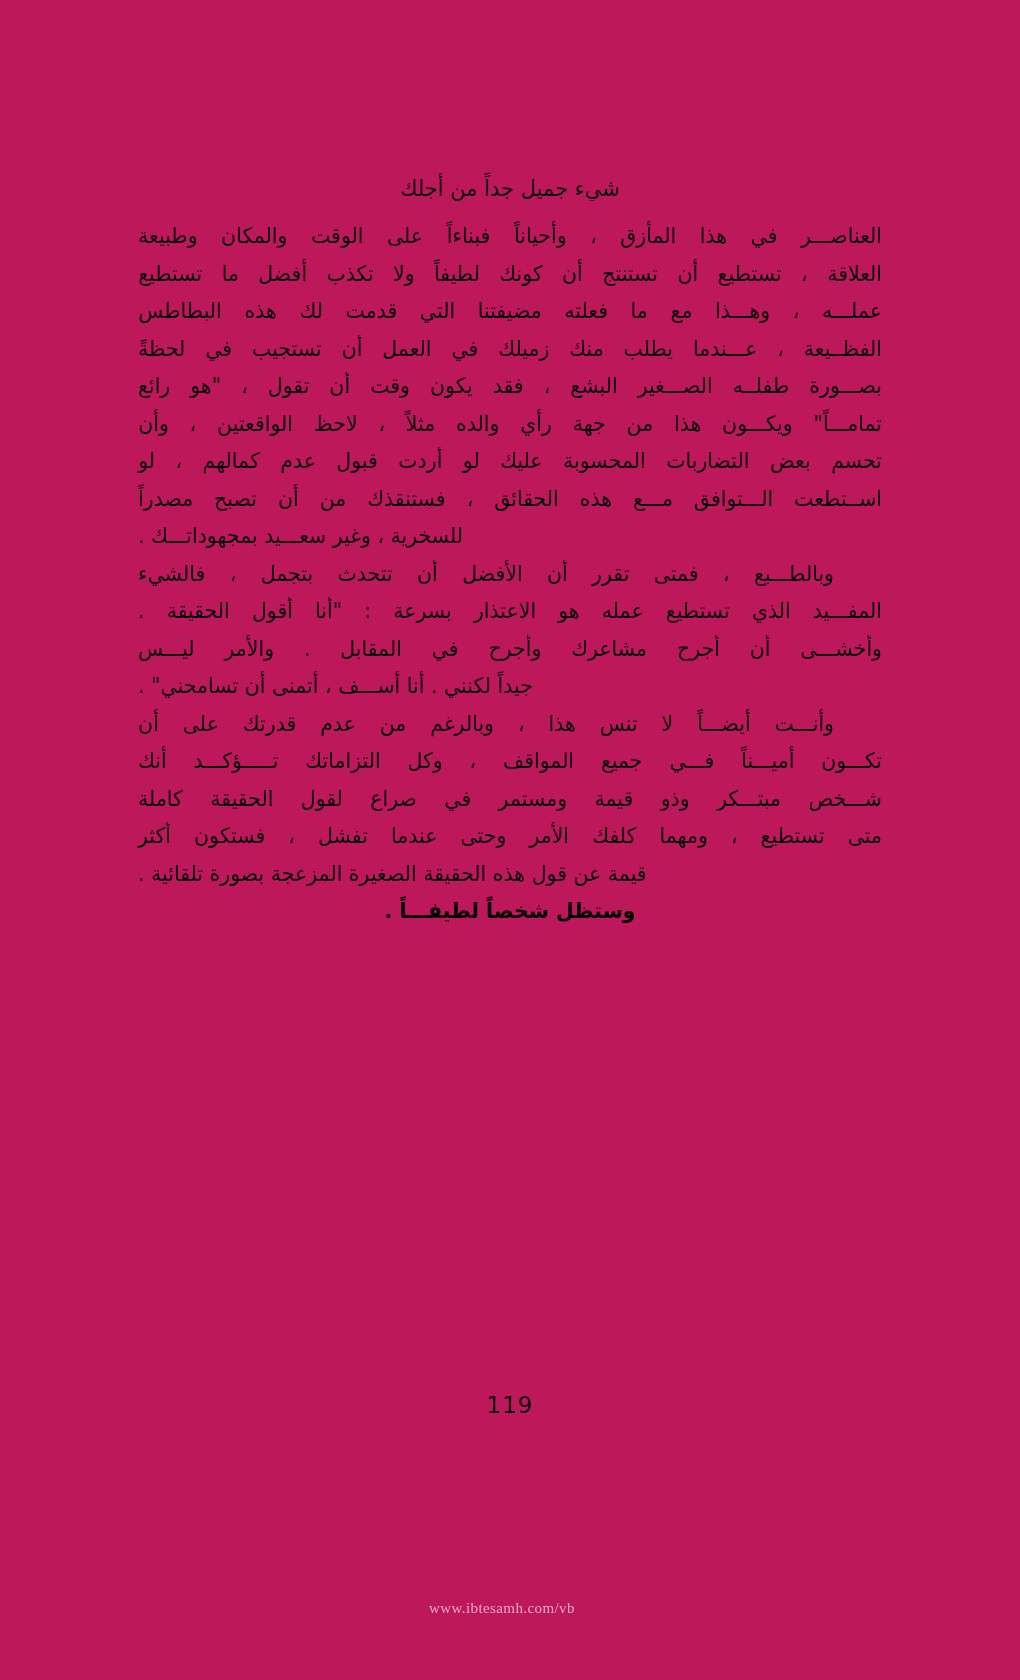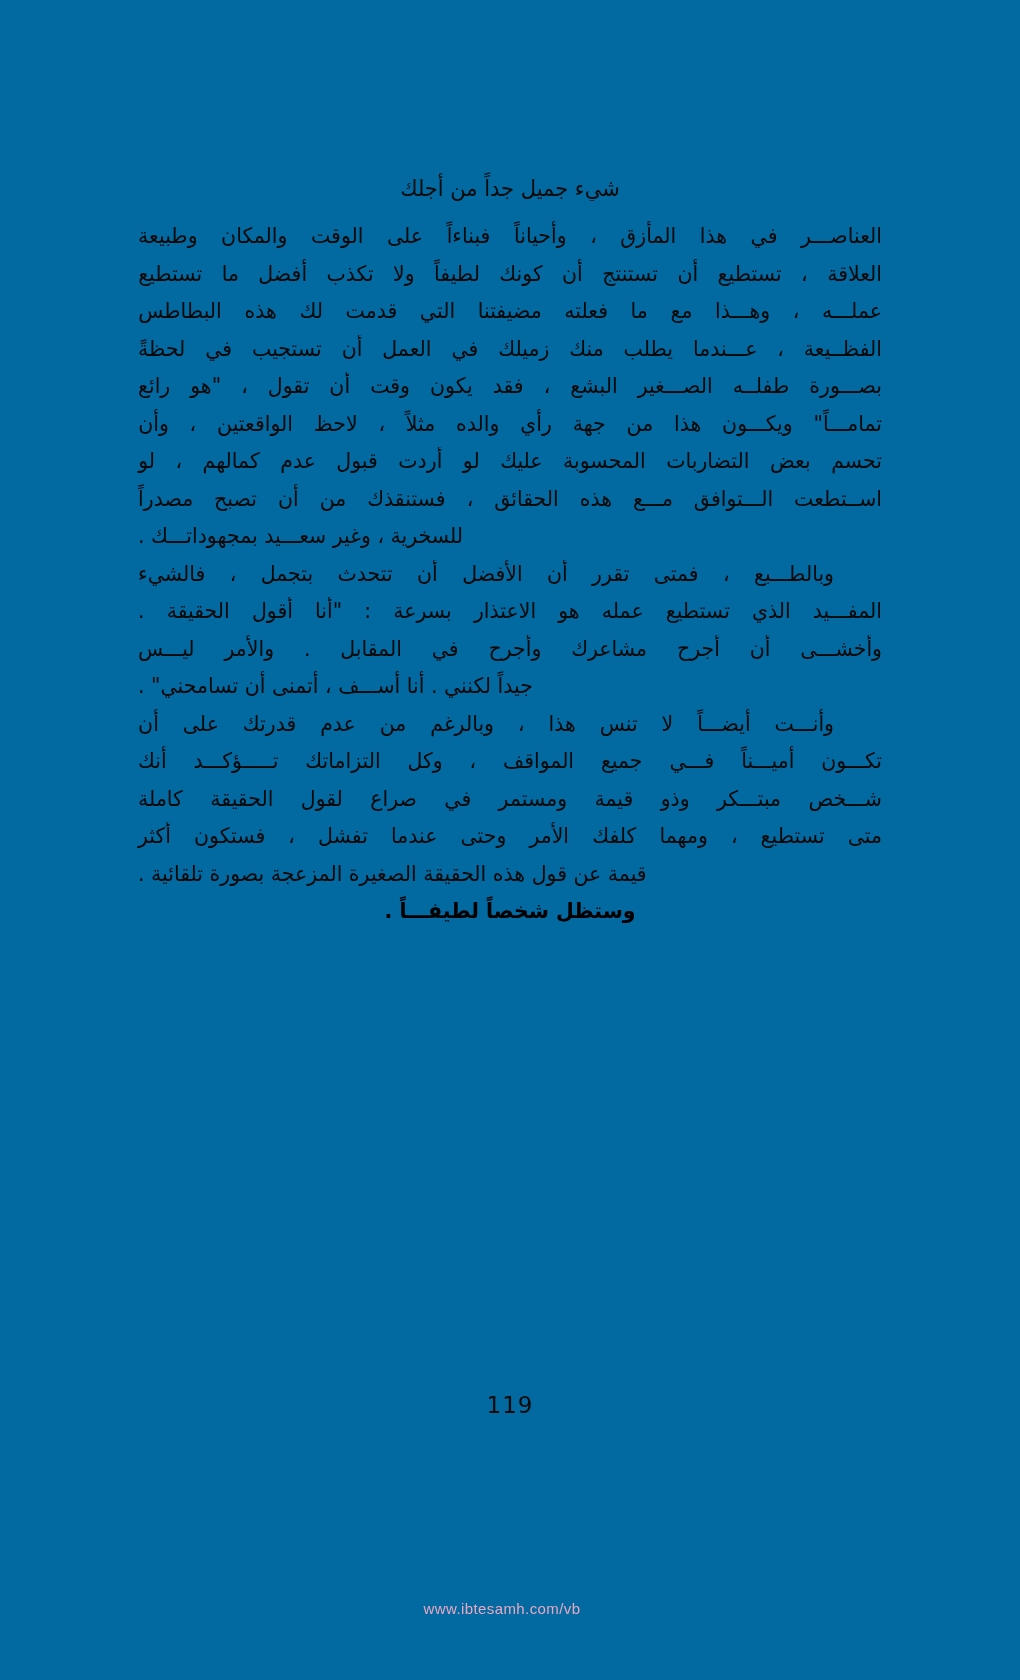--- a/index.html
+++ b/index.html
@@ -11,21 +11,21 @@
     width: 1020px;
     height: 1680px;
     position: relative;
     font-family: "DejaVu Sans", sans-serif;
     overflow: hidden;
   }
 
   .page {
     position: absolute;
     inset: 0;
-    background: #0369a1;
+    background: #be185d;
   }
 
   .content {
     position: absolute;
     left: 0;
     right: 0;
     top: 0;
   }
 
   .title {
@@ -109,21 +109,21 @@
     direction: rtl;
     letter-spacing: 1px;
   }
 
   .watermark {
     position: absolute;
     top: 1600px;
     left: 0;
     right: 16px;
     text-align: center;
-    font-family: Liberation Sans, sans-serif;
+    font-family: Liberation Serif, serif;
     font-size: 15px;
     color: #e8a9c0;
     letter-spacing: 0.4px;
   }
 </style>
 </head>
 <body>
 
 <div class="page">
 

